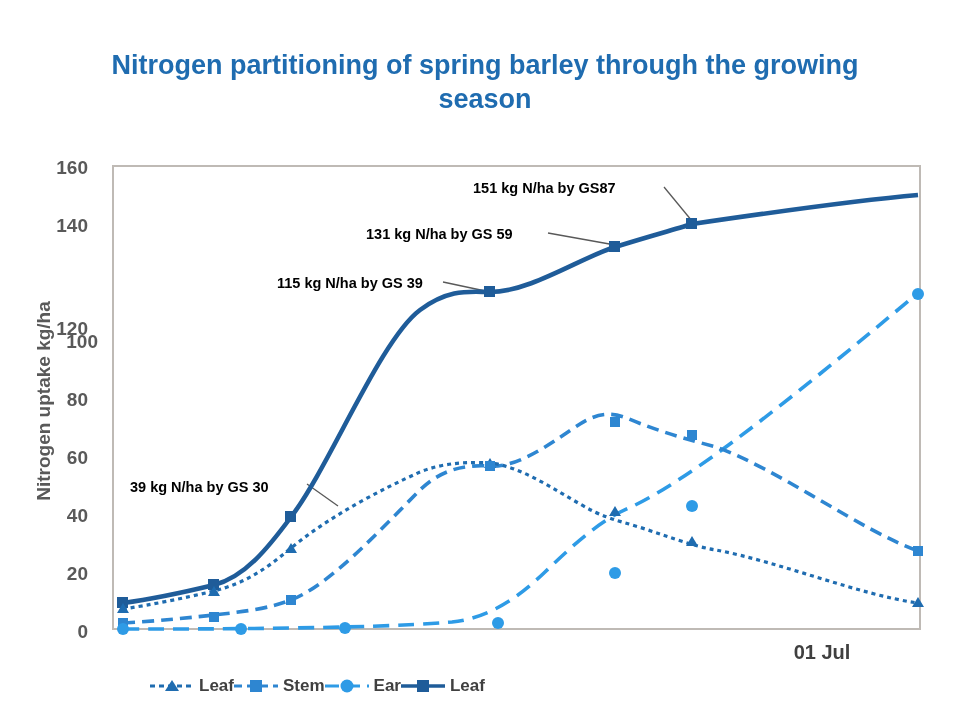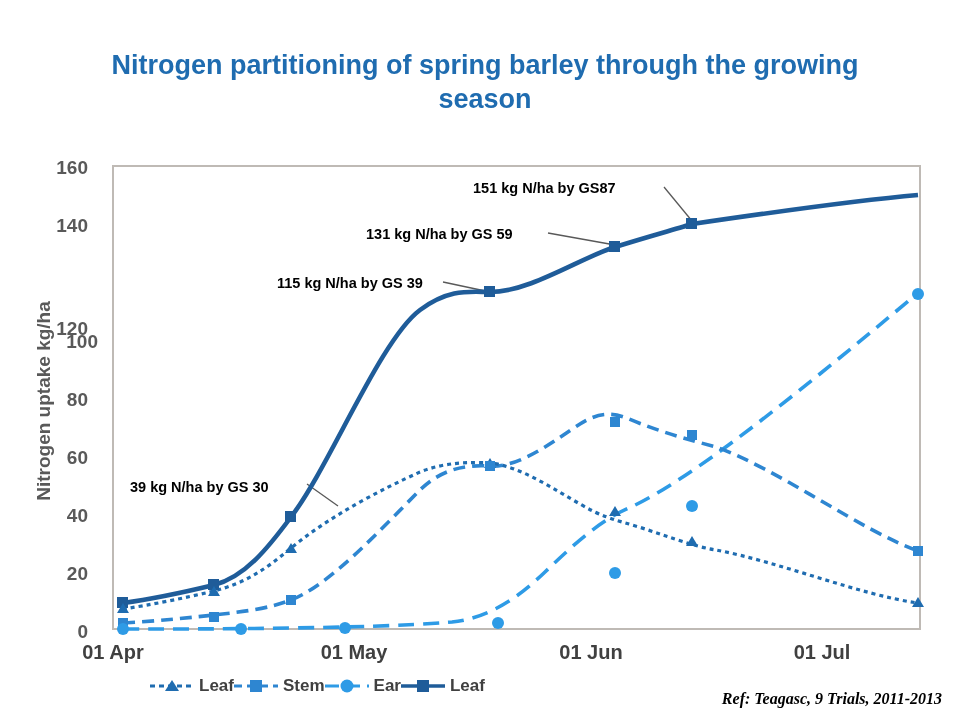--- a/index.html
+++ b/index.html
@@ -119,23 +119,20 @@
   <div class="tick-label-y" style="left:34px; top:157px;">160</div>
   <div class="tick-label-y" style="left:34px; top:215px;">140</div>
   <div class="tick-label-y" style="left:34px; top:273px;margin-top:45px;">120</div>
   <div class="tick-label-y" style="left:44px; top:331px;">100</div>
   <div class="tick-label-y" style="left:34px; top:389px;">80</div>
   <div class="tick-label-y" style="left:34px; top:447px;">60</div>
   <div class="tick-label-y" style="left:34px; top:505px;">40</div>
   <div class="tick-label-y" style="left:34px; top:563px;">20</div>
   <div class="tick-label-y" style="left:34px; top:621px;">0</div>
 
-  <div class="tick-label-x" style="left:43px; top:641px;">01 Apr</div>
-  <div class="tick-label-x" style="left:284px; top:641px;">01 May</div>
-  <div class="tick-label-x" style="left:521px; top:641px;">01 Jun</div>
   <div class="tick-label-x" style="left:752px; top:641px;">01 Jul</div>
 
   <div class="annotation" style="left:130px; top:479px;">39 kg N/ha by GS 30</div>
   <div class="annotation" style="left:277px; top:275px;">115 kg N/ha by GS 39</div>
   <div class="annotation" style="left:366px; top:226px;">131 kg N/ha by GS 59</div>
   <div class="annotation" style="left:473px; top:180px;">151 kg N/ha by GS87</div>
 
   <svg class="plot" viewBox="0 0 960 720">
 
     <rect x="113" y="166" width="807" height="463" fill="none" stroke="#BFBAB5" stroke-width="2"></rect>
@@ -217,14 +214,13 @@
       <span class="legend-key">
         <svg width="44" height="16" viewBox="0 0 44 16">
           <line x1="0" y1="8" x2="44" y2="8" stroke="#1F5C99" stroke-width="3.5"></line>
           <rect x="16" y="2" width="12" height="12" fill="#1F5C99"></rect>
         </svg>
       </span>
       <span>Leaf</span>
     </div>
   </div>
 
-  <div class="source-note">Ref: Teagasc, 9 Trials, 2011-2013</div>
 </div>
 
 </body></html>

